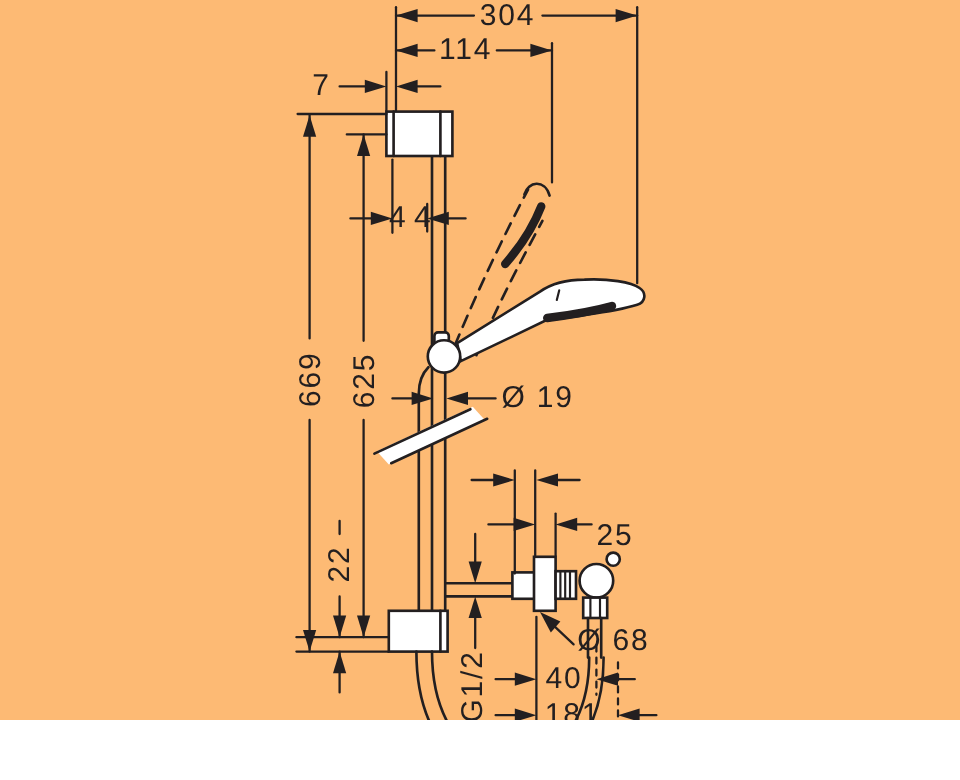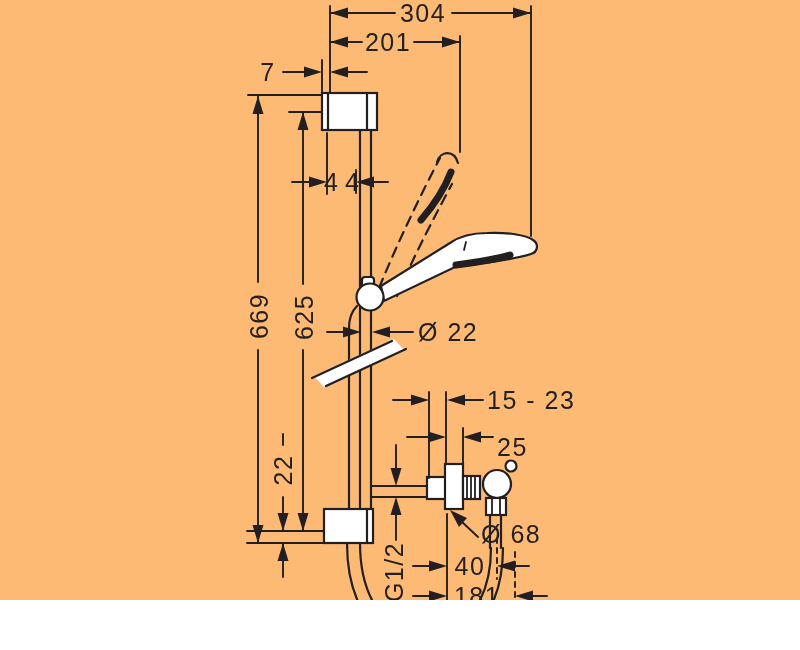--- a/index.html
+++ b/index.html
@@ -157,35 +157,34 @@
       <polygon points="515,596 533,590.5 533,601.5" fill="#231f20" stroke="none"></polygon>
 
       <path d="M396,445 V469 M396,514 V540"></path>
       <polygon points="396,486 390.5,468 401.5,468" fill="#231f20" stroke="none"></polygon>
       <polygon points="396,497 390.5,515 401.5,515" fill="#231f20" stroke="none"></polygon>
     </g>
   </svg>
 
   <div class="dim-label" style="left:423px;top:13px;">304</div>
 
-  <div class="dim-label" style="left:388px;top:42px;">201</div>
+  <div class="dim-label" style="left:388px;top:42px;">114</div>
 
   <div class="dim-label" style="left:268px;top:72px;">7</div>
 
   <div class="dim-label wide" style="left:345px;top:182px;text-align:center;">44</div>
 
   <div class="dim-label rot" style="left:259px;top:316px;">669</div>
 
   <div class="dim-label rot" style="left:304px;top:317px;">625</div>
 
-  <div class="dim-label left-anchor" style="left:418px;top:332px;">Ø 22</div>
+  <div class="dim-label left-anchor" style="left:418px;top:332px;">Ø 19</div>
 
   <div class="dim-label rot" style="left:283px;top:470px;">22</div>
 
-  <div class="dim-label left-anchor" style="left:487px;top:400px;">15 - 23</div>
 
   <div class="dim-label left-anchor" style="left:497px;top:447px;">25</div>
 
   <div class="dim-label left-anchor" style="left:481px;top:534px;">Ø 68</div>
 
   <div class="dim-label" style="left:470px;top:566px;">40</div>
 
   <div class="dim-label" style="left:477px;top:596px;">181</div>
 
   <div class="dim-label rot" style="left:394px;top:572px;">G1/2</div>

